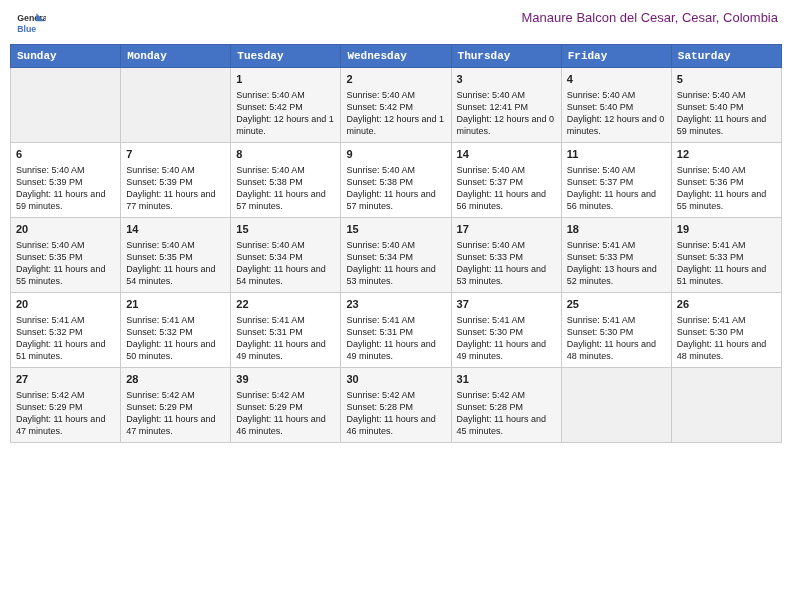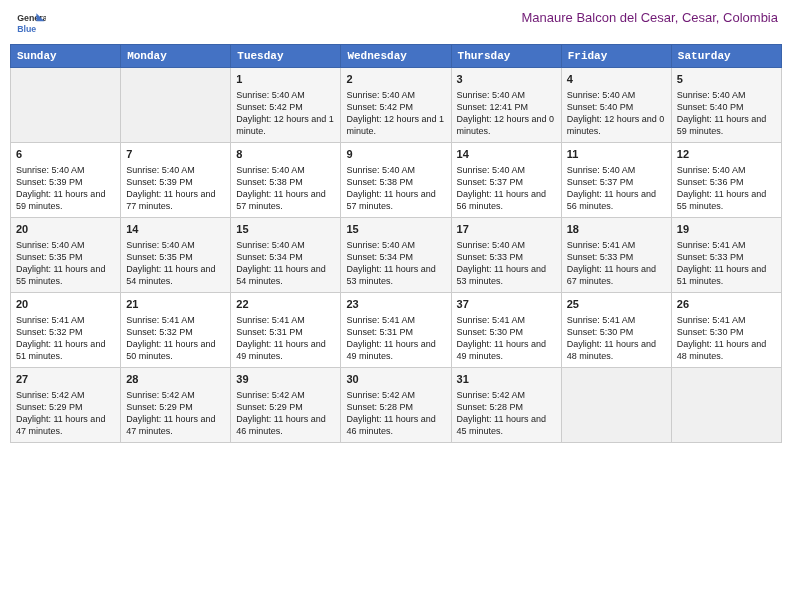--- a/index.html
+++ b/index.html
@@ -217,21 +217,21 @@
         <td>
           <span class="day-number">17</span>
           <div>Sunrise: 5:40 AM</div>
           <div>Sunset: 5:33 PM</div>
           <div>Daylight: 11 hours and 53 minutes.</div>
         </td>
         <td>
           <span class="day-number">18</span>
           <div>Sunrise: 5:41 AM</div>
           <div>Sunset: 5:33 PM</div>
-          <div>Daylight: 11 hours and 67 minutes.</div>
+          <div>Daylight: 13 hours and 52 minutes.</div>
         </td>
         <td>
           <span class="day-number">19</span>
           <div>Sunrise: 5:41 AM</div>
           <div>Sunset: 5:33 PM</div>
           <div>Daylight: 11 hours and 51 minutes.</div>
         </td>
       </tr>
       <tr>
         <td>

